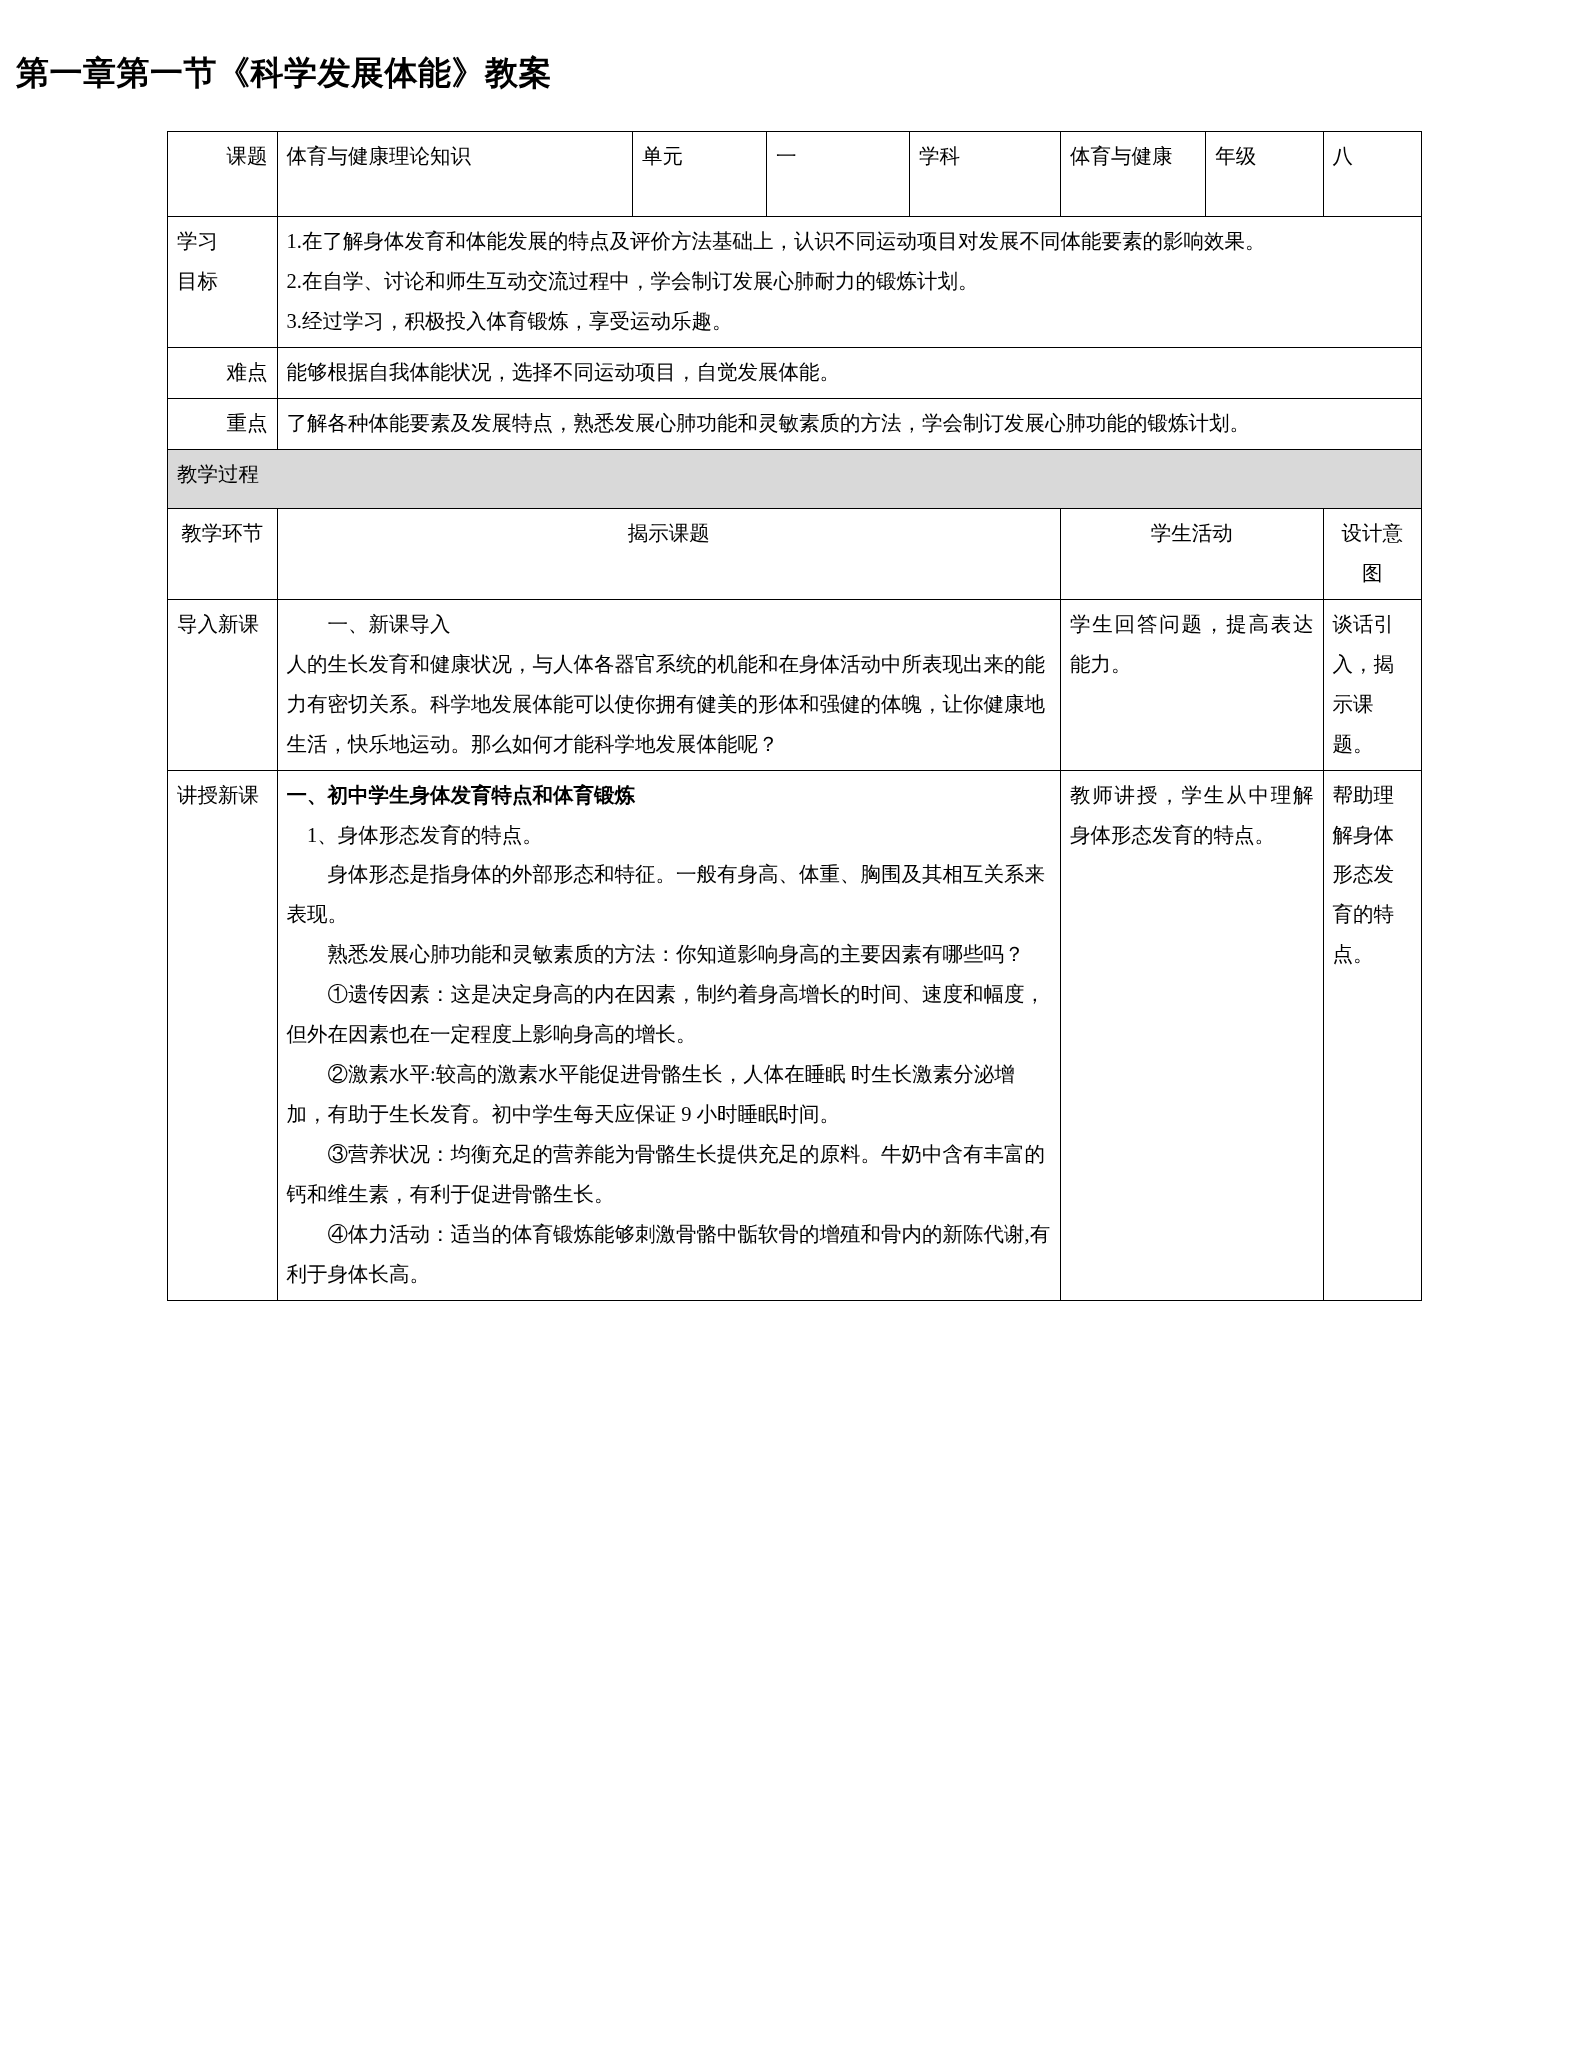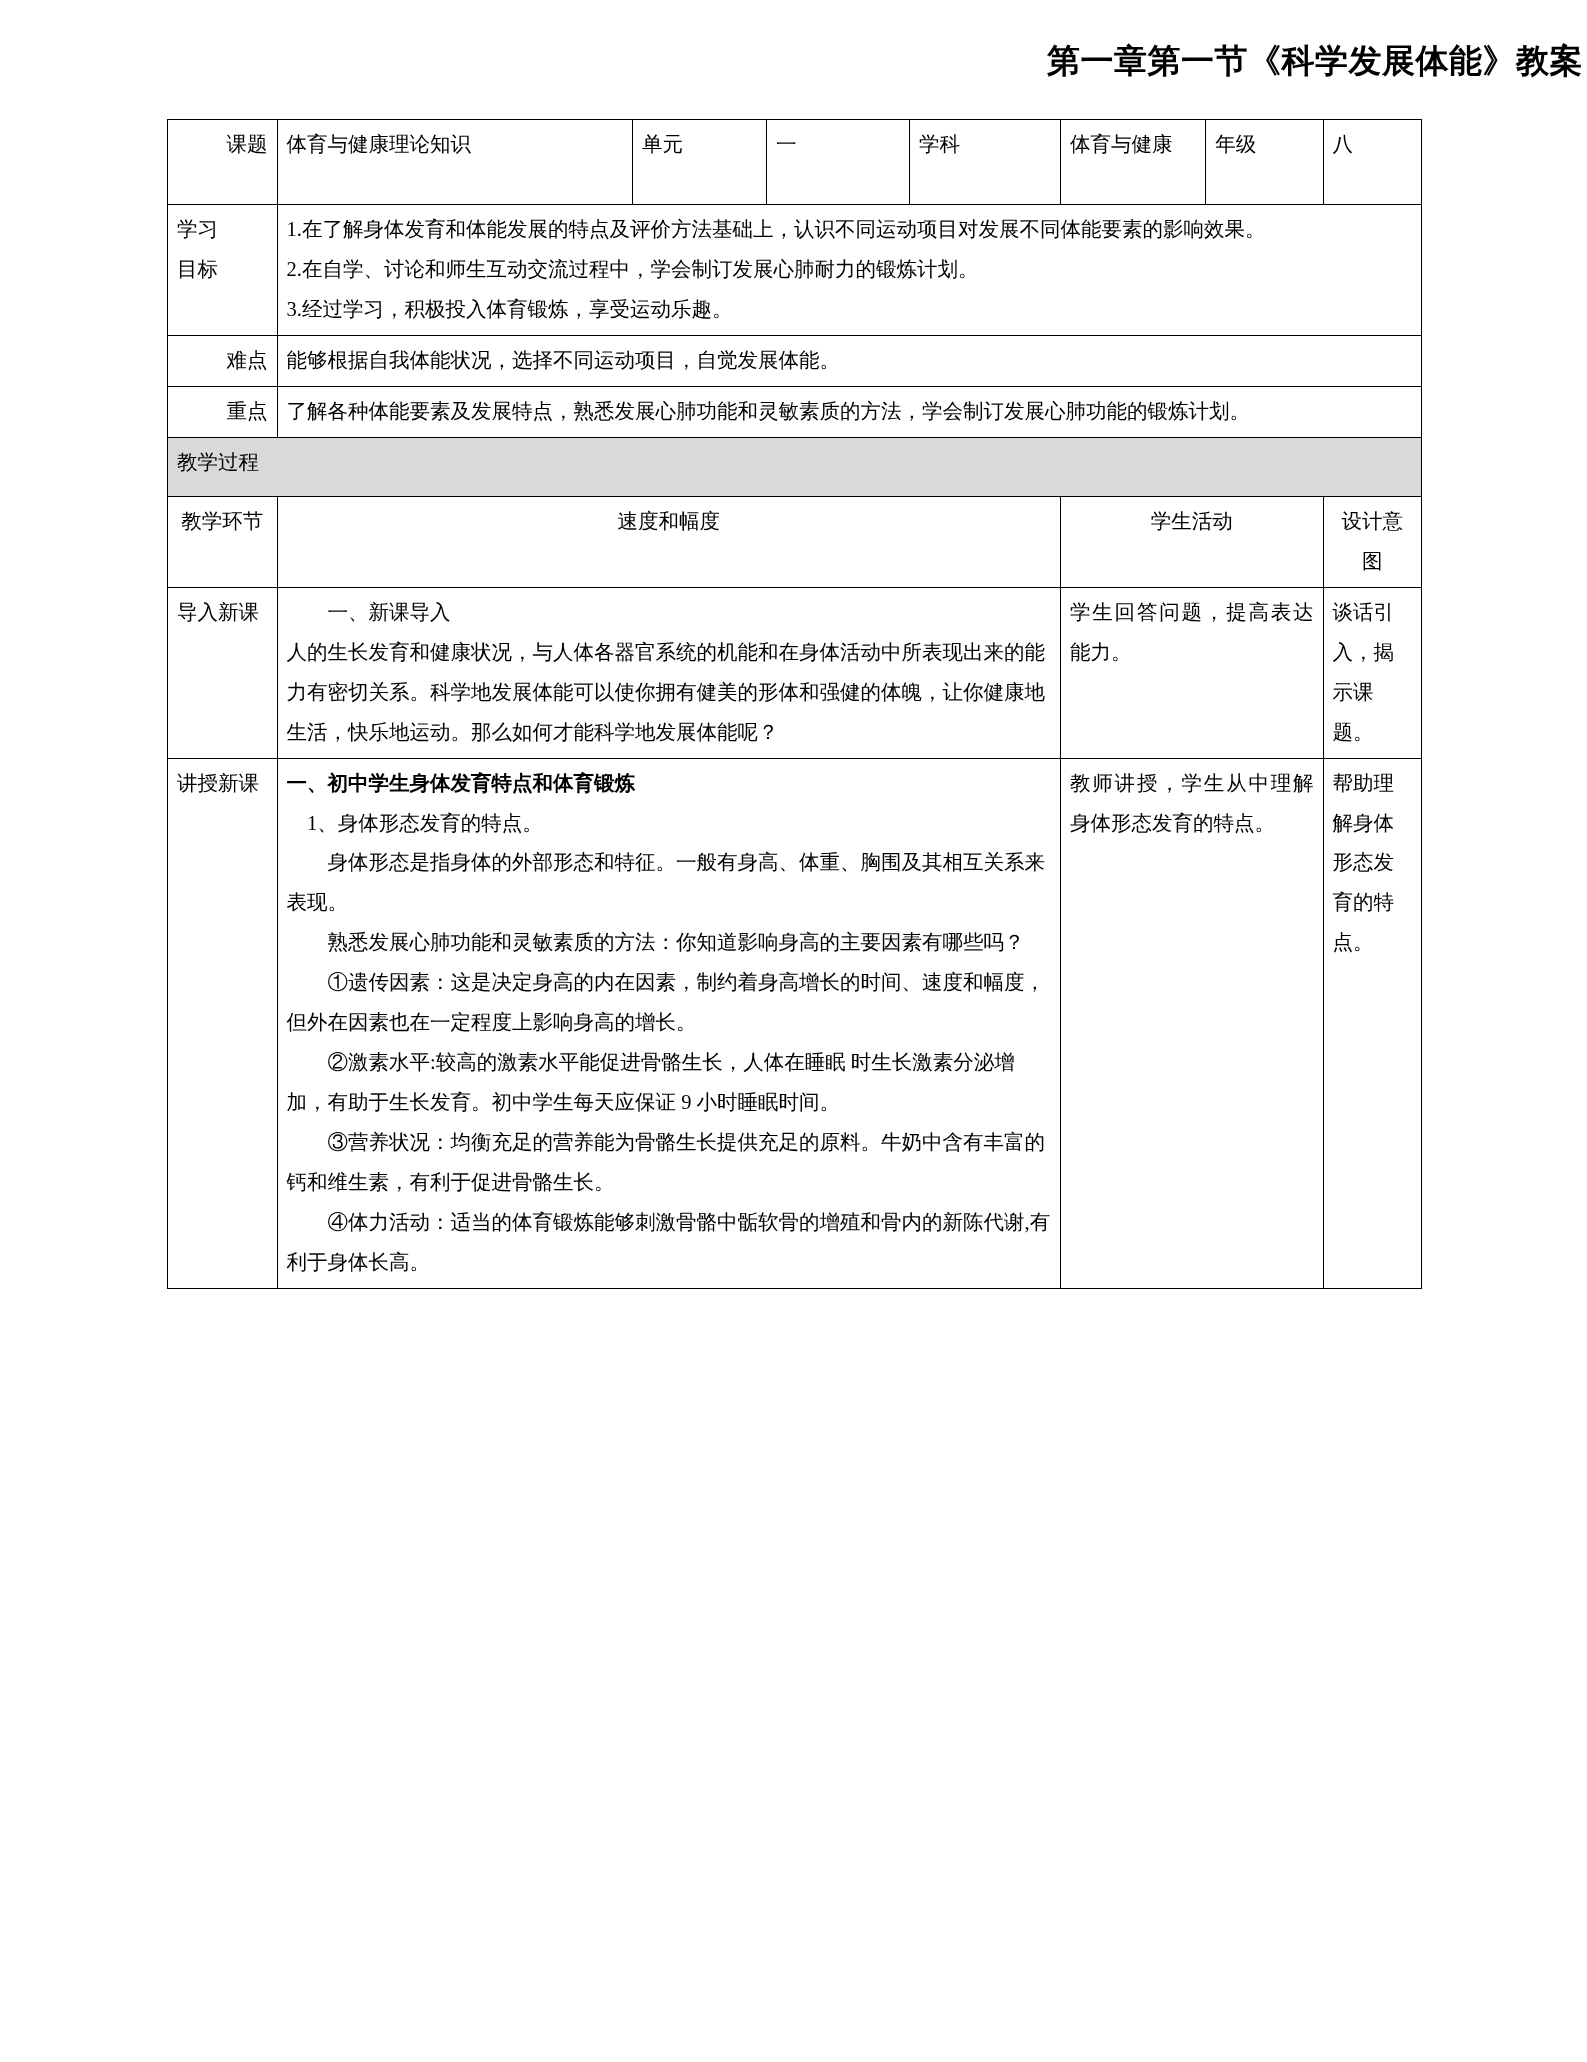--- a/index.html
+++ b/index.html
@@ -16,25 +16,25 @@
   }
   .page {
     position: relative;
     width: 1587px;
     height: 2062px;
     box-sizing: border-box;
     padding: 0;
     overflow: hidden;
   }
   .doc-title {
-    text-align: right;
+    text-align: left;
     font-size: 33px;
     font-weight: bold;
     letter-spacing: 0.5px;
-    margin: 4px;
+    margin: 16px;
     padding-top: 36px;
     padding-bottom: 0;
     line-height: 1.3;
     font-family: "Liberation Serif", "DejaVu Serif", serif;
   }
   table.lesson {
     border-collapse: collapse;
     table-layout: fixed;
     margin-top: 36px;
     margin-left: 167px;
@@ -176,21 +176,21 @@
         <p>了解各种体能要素及发展特点，熟悉发展心肺功能和灵敏素质的方法，学会制订发展心肺功能的锻炼计划。</p>
       </td>
     </tr>
 
     <tr>
       <td class="process-banner" colspan="8">教学过程</td>
     </tr>
 
     <tr>
       <td class="colhead">教学环节</td>
-      <td class="colhead" colspan="4">速度和幅度</td>
+      <td class="colhead" colspan="4">揭示课题</td>
       <td class="colhead" colspan="2">学生活动</td>
       <td class="colhead">设计意图</td>
     </tr>
 
     <tr>
       <td class="stage-cell">导入新课</td>
       <td class="body-cell" colspan="4">
         <p class="indent">一、新课导入</p>
         <p>人的生长发育和健康状况，与人体各器官系统的机能和在身体活动中所表现出来的能力有密切关系。科学地发展体能可以使你拥有健美的形体和强健的体魄，让你健康地生活，快乐地运动。那么如何才能科学地发展体能呢？</p>
       </td>

